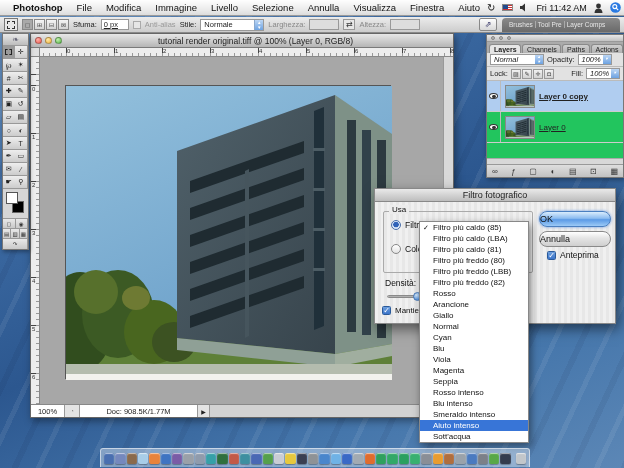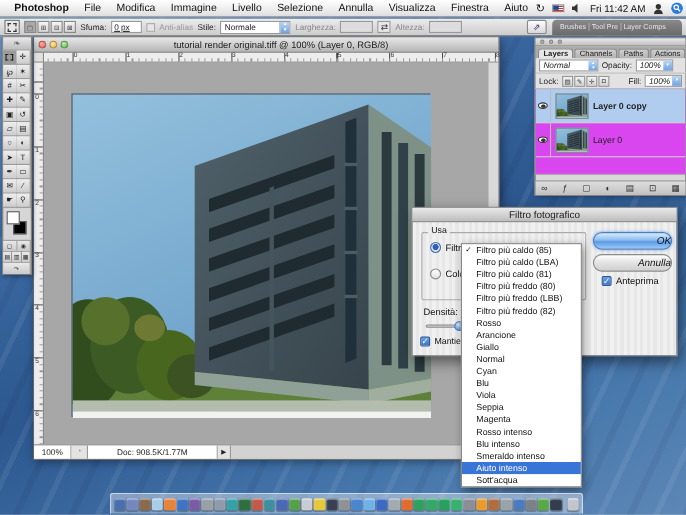--- a/index.html
+++ b/index.html
@@ -86,21 +86,21 @@
   .layers { left:486px; top:34px; width:138px; height:144px; z-index:12; background:#d8d8d8; border:1px solid #777; box-shadow:1px 2px 5px rgba(0,0,0,0.35); font-size:7.5px; color:#222; }
   .lp-head { height:7px; background:linear-gradient(#e8e8e8,#c2c2c2); border-bottom:1px solid #999; display:flex; align-items:center; gap:4px; padding-left:4px; }
   .lp-head i { width:4px; height:4px; border-radius:50%; background:#b5b5b5; border:0.5px solid #888; }
   .lp-tabs { height:11px; background:#ababab; display:flex; align-items:flex-end; padding-left:2px; gap:1px; }
   .lp-tab { padding:1px 4px 0; font-size:7px; background:linear-gradient(#cfcfcf,#b2b2b2); border:1px solid #8a8a8a; border-bottom:none; border-radius:3px 3px 0 0; white-space:nowrap; overflow:hidden; }
   .lp-tab.active { background:#e6e6e6; font-weight:bold; }
   .lp-row { height:14px; display:flex; align-items:center; gap:3px; padding:0 3px; background:#e2e2e2; border-bottom:1px solid #bbb; }
   .lp-combo { background:#fff; border:1px solid #999; height:11px; display:flex; align-items:center; padding-left:3px; position:relative;font-style:italic; }
   .lp-combo .arr { margin-left:auto; width:8px; height:100%; background:linear-gradient(#bcd6f4,#6ea3e2); color:#fff; font-size:4.5px; line-height:4.5px; display:flex; flex-direction:column; align-items:center; justify-content:center; }
   .lockbox { width:10px; height:10px; border:1px solid #999; background:linear-gradient(#f2f2f2,#d2d2d2); font-size:6px; display:flex; align-items:center; justify-content:center; color:#444; }
-  .lp-list { background:#d946ef; height:78px; overflow:hidden; border-bottom:1px solid #aaa; }
+  .lp-list { background:#22c55e; height:78px; overflow:hidden; border-bottom:1px solid #aaa;text-decoration:underline; }
   .layerrow { height:31px; display:flex; align-items:center; border-bottom:1px solid #ccc; }
   .layerrow.sel { background:#b0cdf0; }
   .eyecell { width:14px; align-self:stretch; border-right:1px solid #bbb; display:flex; align-items:center; justify-content:center; }
   .eye { width:9px; height:6px; border:1px solid #333; border-radius:50%; position:relative; background:#fff; }
   .eye::after { content:""; position:absolute; left:2px; top:0.5px; width:3.5px; height:3.5px; border-radius:50%; background:#333; }
   .thumb { width:30px; height:23px; border:1px solid #888; background:#74a7cf; margin:0 4px; }
   .lname { font-size:8px; }
   .layerrow.sel .lname { font-weight:bold; }
   .lp-foot { height:13px; background:linear-gradient(#dedede,#c2c2c2); border-top:1px solid #999; display:flex; align-items:center; justify-content:space-between; padding:0 5px; font-size:8px; color:#333; position:absolute; bottom:0; left:0; right:0; }
 
@@ -110,21 +110,21 @@
     border:1px solid #888; box-shadow:3px 5px 12px rgba(0,0,0,0.5); font-size:8.5px; color:#111; }
   .dlg-title { height:13px; background:linear-gradient(#e9e9e9,#bdbdbd); border-bottom:1px solid #888; text-align:center; font-size:9px; line-height:13px; color:#222; }
   .groupbox { position:absolute; left:8px; top:22px; width:150px; height:62px; border:1px solid #aaa; border-radius:2px; }
   .grouplabel { position:absolute; left:14px; top:16px; background:#ececec; padding:0 3px; font-size:8px; }
   .radio { width:10px; height:10px; border-radius:50%; border:1px solid #888; background:linear-gradient(#fff,#e2e2e2); display:inline-block; }
   .radio.sel { background:radial-gradient(circle at 50% 45%, #2f62b8 0 2.5px, #cfe0f5 3px, #fff); border-color:#4a6faa; }
   .checkbox { width:9px; height:9px; border:1px solid #888; background:#fff; border-radius:1.5px; font-size:8px; line-height:8px; color:#fff; text-align:center; }
   .checkbox.on { background:linear-gradient(#6d9fde,#3b74c9); border-color:#2a5a9a; }
   .slider-track { position:absolute; height:3px; background:linear-gradient(#9a9a9a,#c6c6c6); border-radius:2px; border:0.5px solid #8a8a8a; }
   .slider-thumb { position:absolute; width:9px; height:9px; border-radius:50%; background:radial-gradient(circle at 35% 30%, #d8ebfc, #6aa2e6 60%, #3f7ed0); border:0.5px solid #4a7ab8; }
-  .aquabtn { position:absolute; width:72px; height:16px; border-radius:8px; border:1px solid #8a8a8a; background:linear-gradient(#ffffff,#e4e4e4 45%,#cfcfcf); font-size:9px; text-align:right; line-height:15px; color:#111;font-style:italic; }
+  .aquabtn { position:absolute; width:72px; height:16px; border-radius:8px; border:1px solid #8a8a8a; background:linear-gradient(#ffffff,#e4e4e4 45%,#cfcfcf); font-size:9px; text-align:left; line-height:15px; color:#111; }
   .aquabtn.primary { border-color:#4a7fc0; background:linear-gradient(#d9ecfd,#8cbcf0 45%,#5b9ae6 55%,#9ccaf6); box-shadow:0 0 3px rgba(70,130,220,0.8); }
 
   
   .filtermenu { left:419px; top:221px; width:110px; z-index:25; background:#fff; border:1px solid #888; box-shadow:2px 3px 8px rgba(0,0,0,0.45); }
   .menu-item { height:11px; line-height:11px; font-size:8px; color:#111; padding-left:13px; position:relative; white-space:nowrap; }
   .menu-item .chk { position:absolute; left:3px; font-size:7px; }
   .menu-item.hl { background:#3875d7; color:#fff; }
 
   
   .dock { left:100px; top:448px; width:430px; height:19px; z-index:30; background:rgba(245,248,252,0.40); border:1px solid rgba(255,255,255,0.55); border-bottom:none; border-radius:3px 3px 0 0; display:flex; align-items:center; padding:0 3px; gap:1px; }
@@ -454,22 +454,22 @@
     <div class="menu-item"><span class="chk"></span><span>Filtro più freddo (80)</span></div>
     <div class="menu-item"><span class="chk"></span><span>Filtro più freddo (LBB)</span></div>
     <div class="menu-item"><span class="chk"></span><span>Filtro più freddo (82)</span></div>
     <div class="menu-item"><span class="chk"></span><span>Rosso</span></div>
     <div class="menu-item"><span class="chk"></span><span>Arancione</span></div>
     <div class="menu-item"><span class="chk"></span><span>Giallo</span></div>
     <div class="menu-item"><span class="chk"></span><span>Normal</span></div>
     <div class="menu-item"><span class="chk"></span><span>Cyan</span></div>
     <div class="menu-item"><span class="chk"></span><span>Blu</span></div>
     <div class="menu-item"><span class="chk"></span><span>Viola</span></div>
+    <div class="menu-item"><span class="chk"></span><span>Magenta</span></div>
     <div class="menu-item"><span class="chk"></span><span>Seppia</span></div>
-    <div class="menu-item"><span class="chk"></span><span>Magenta</span></div>
     <div class="menu-item"><span class="chk"></span><span>Rosso intenso</span></div>
     <div class="menu-item"><span class="chk"></span><span>Blu intenso</span></div>
     <div class="menu-item"><span class="chk"></span><span>Smeraldo intenso</span></div>
     <div class="menu-item hl"><span class="chk"></span><span>Aiuto intenso</span></div>
     <div class="menu-item"><span class="chk"></span><span>Sott'acqua</span></div>
   </div>
 
 <div class="abs dock" id="dock">
     <div class="dockicon" style="background: linear-gradient(rgb(74, 111, 176), rgb(74, 111, 176)) rgb(74, 111, 176);"></div>
     <div class="dockicon" style="background: linear-gradient(rgb(117, 136, 189), rgb(117, 136, 189)) rgb(117, 136, 189);"></div>

